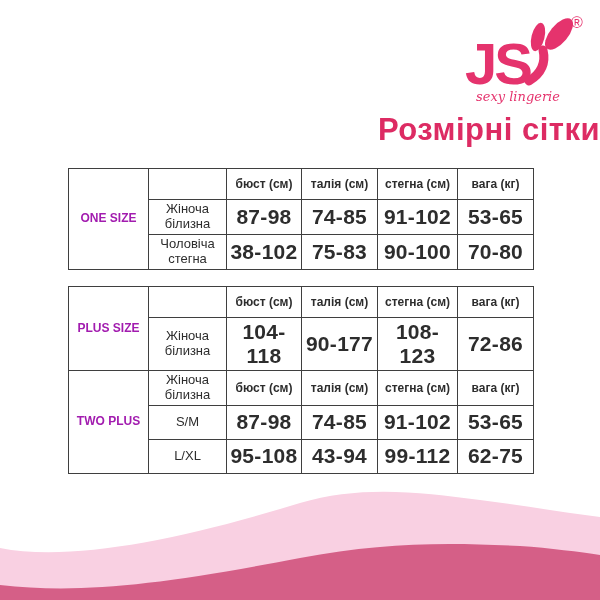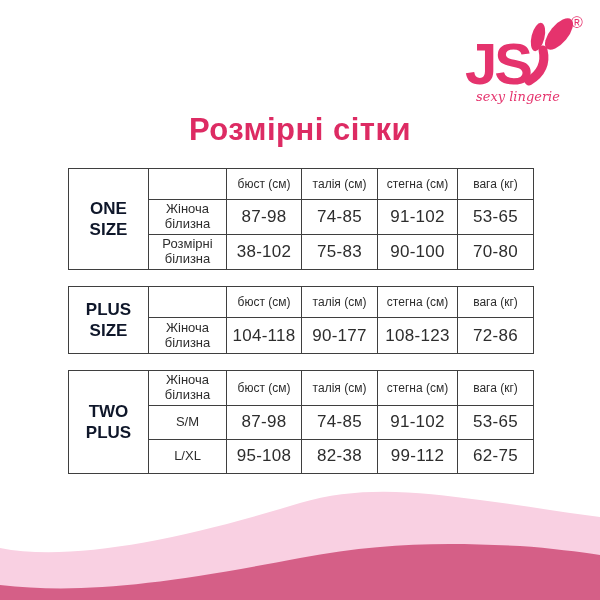--- a/index.html
+++ b/index.html
@@ -9,21 +9,21 @@
     width:600px; height:600px;
     background:#ffffff;
     overflow:hidden;
     font-family:"Liberation Sans", sans-serif;
   }
   
   .logo { position:absolute; top:6px; left:443px; width:152px; height:106px; }
   
   .title {
     position:absolute; top:112px; left:0; width:100%;
-    text-align:center;
+    text-align:right;
     font-size:31px; font-weight:bold; letter-spacing:0.5px;
     color:#dd2b63;
   }
   
   table.size-table {
     position:absolute; left:68px;
     border-collapse:collapse;
     table-layout:fixed;
     color:#2d2d2d;
   }
@@ -32,25 +32,25 @@
     text-align:center; vertical-align:middle;
     padding:2px 3px;
   }
   .t1 { top:168px; }
   .t2 { top:286px; }
   .t3 { top:370px; }
   .t1 tr { height:31px; }
   .t2 tr.hdr { height:31px; } .t2 tr.data { height:36px; }
   .t3 tr { height:34px; }
   td.size-label {
-    color:#0f172a; font-weight:bold; font-size:17px; line-height:1.25;
+    color:#a21caf; font-weight:bold; font-size:12px; line-height:1.25;
   }
-  th.col-hdr { font-size:12px; font-weight:normal; }
+  th.col-hdr { font-size:12px; font-weight:bold; }
   td.cat { font-size:13px; font-weight:normal; line-height:1.15; }
-  td.val { font-size:17px; font-weight:normal; letter-spacing:0.3px; }
+  td.val { font-size:21px; font-weight:bold; letter-spacing:0.3px; }
   
   .waves { position:absolute; left:0; bottom:0; width:600px; height:130px; }
 </style>
 </head>
 <body>
 
 <div class="page">
 
   <svg class="logo" viewBox="0 0 152 106">
     <text x="22" y="78" font-family="Liberation Sans, sans-serif" font-weight="bold" font-size="58" letter-spacing="-3" fill="#e5336d">JS</text>
@@ -85,21 +85,21 @@
       <th class="col-hdr">вага (кг)</th>
     </tr>
     <tr>
       <td class="cat">Жіноча білизна</td>
       <td class="val">87-98</td>
       <td class="val">74-85</td>
       <td class="val">91-102</td>
       <td class="val">53-65</td>
     </tr>
     <tr>
-      <td class="cat">Розмірні білизна</td>
+      <td class="cat">Чоловіча стегна</td>
       <td class="val">38-102</td>
       <td class="val">75-83</td>
       <td class="val">90-100</td>
       <td class="val">70-80</td>
     </tr>
   </tbody>
     </table>
 
   <table class="size-table t2">
     <colgroup>
@@ -150,21 +150,21 @@
     <tr>
       <td class="cat">S/M</td>
       <td class="val">87-98</td>
       <td class="val">74-85</td>
       <td class="val">91-102</td>
       <td class="val">53-65</td>
     </tr>
     <tr>
       <td class="cat">L/XL</td>
       <td class="val">95-108</td>
-      <td class="val">82-38</td>
+      <td class="val">43-94</td>
       <td class="val">99-112</td>
       <td class="val">62-75</td>
     </tr>
   </tbody>
     </table>
 
   <svg class="waves" viewBox="0 0 600 130" preserveAspectRatio="none">
     <path d="M0,78 C70,92 180,70 300,33 C360,15 420,22 480,30 C520,35 560,42 600,47 L600,130 L0,130 Z" fill="#f9d0e2"></path>
     <path d="M0,115 C80,124 160,115 300,88 C380,73 440,72 520,76 C550,78 580,82 600,85 L600,130 L0,130 Z" fill="#d55f87"></path>
   </svg>

